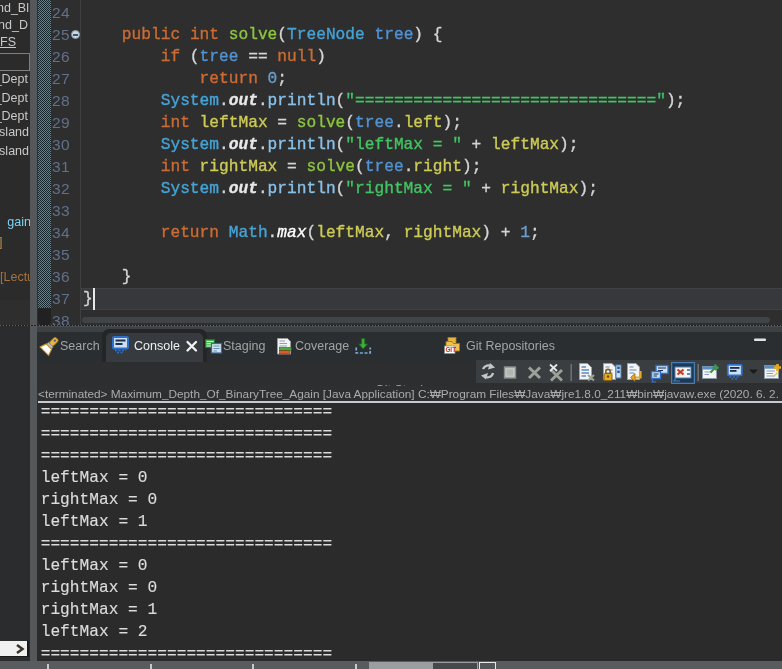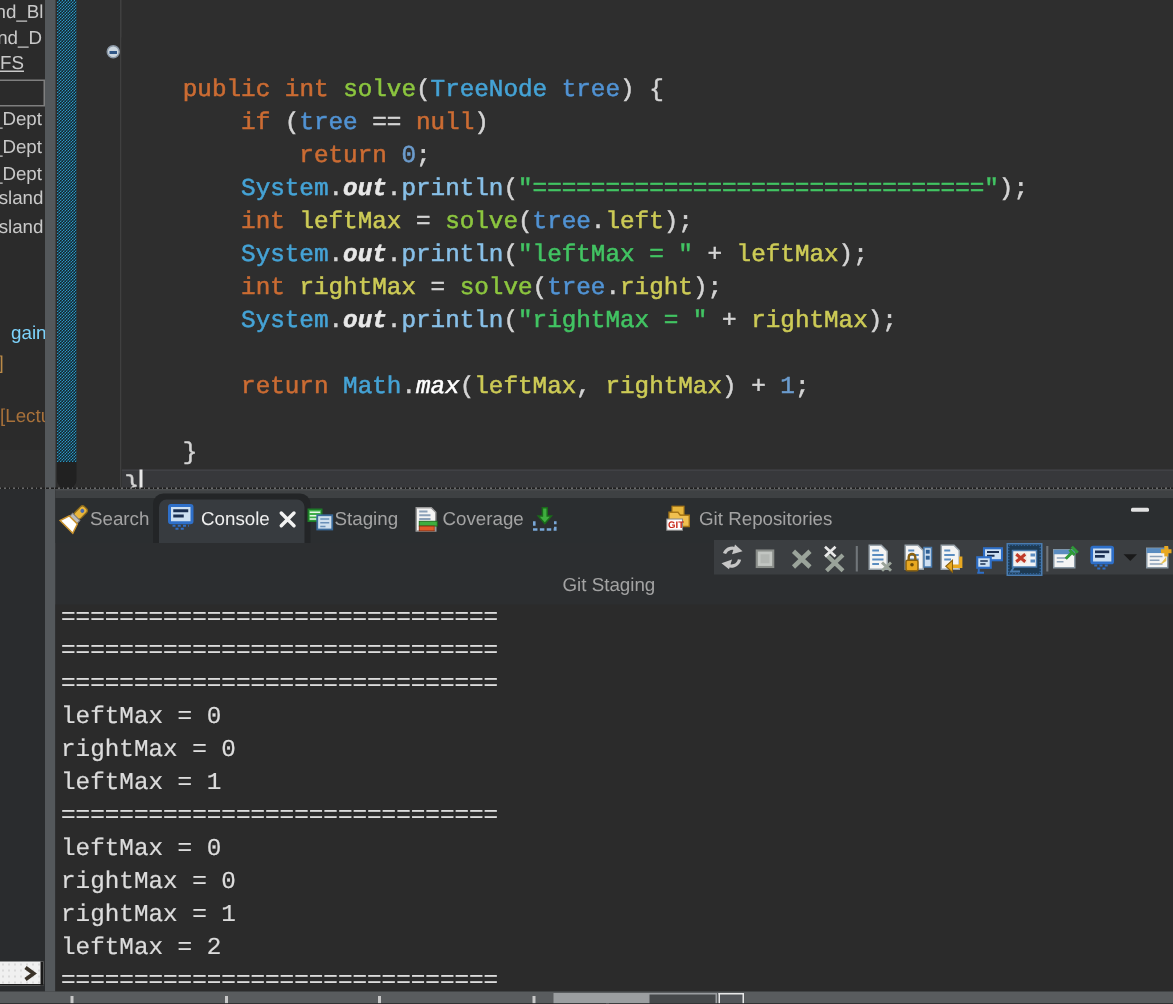--- a/index.html
+++ b/index.html
@@ -10,21 +10,21 @@
 #explorer{position:absolute;left:0;top:0;width:31px;height:300px;background:#2b2b2b;overflow:hidden;}
 .pe{position:absolute;font-size:12.5px;color:#c9c9c9;white-space:nowrap;line-height:13px;}
 #sash{position:absolute;left:30px;top:0;width:7px;height:661px;background:#54585b;}
 #teal{position:absolute;left:38px;top:0;width:13px;height:308px;
  background-image:linear-gradient(45deg,#2b95c2 25%,transparent 25%,transparent 75%,#2b95c2 75%),linear-gradient(45deg,#2b95c2 25%,#14262e 25%,#14262e 75%,#2b95c2 75%);
  background-size:2px 2px;background-position:0 0,1px 1px;}
 #tealend{position:absolute;left:38px;top:308px;width:13px;height:18px;background:#212121;border-radius:0 0 6px 6px;}
 #gutter{position:absolute;left:51px;top:0;width:30px;height:326px;background:#2e2e2e;}
 .ln{position:absolute;left:1px;width:26px;font-size:15.5px;color:#61708b;line-height:22px;letter-spacing:0.5px;}
 #gutline{position:absolute;left:80px;top:0;width:1px;height:326px;background:#404040;}
-#editor{position:absolute;left:81px;top:0;width:701px;height:326px;background:#2e2e2e;overflow:hidden;margin-top:25px;}
+#editor{position:absolute;left:81px;top:0;width:701px;height:326px;background:#2e2e2e;overflow:hidden;}
 #curline{position:absolute;left:0;top:288px;width:701px;height:22px;background:#37383b;border-top:1px solid #404145;border-bottom:1px solid #404145;box-sizing:border-box;}
 #code{position:absolute;left:2px;top:2px;font-family:"Liberation Mono",monospace;font-size:16.2px;line-height:22px;white-space:pre;color:#d4d4d4;-webkit-text-stroke:0.35px;}
 #code div{height:22px;}
 .k{color:#cc6c33;}
 .t{color:#45a3d6;}
 .m{color:#8cc63f;}
 .mi{color:#88c0e8;}
 .s{color:#42c463;}
 .f{color:#cdcb56;}
 .v{color:#5193d4;}
@@ -70,20 +70,37 @@
     <div class="pe" style="right:3px;top:110px;">_Dept</div>
     <div class="pe" style="right:2px;top:126px;">fIsland</div>
     <div class="pe" style="right:2px;top:145px;">fIsland</div>
     <div class="pe" style="right:0;top:216px;color:#7dd3fc;">gain</div>
     <div class="pe" style="left:-1px;top:236px;color:#ba8a48;">]</div>
     <div class="pe" style="left:0px;top:271px;color:#a8713a;">[Lectu</div>
   </div>
   <div id="sash"></div>
   <div id="teal"></div>
   <div id="tealend"></div>
+  <div id="gutter">
+    <div class="ln" style="top:2px;">24</div>
+    <div class="ln" style="top:24px;">25</div>
+    <div class="ln" style="top:46px;">26</div>
+    <div class="ln" style="top:68px;">27</div>
+    <div class="ln" style="top:90px;">28</div>
+    <div class="ln" style="top:112px;">29</div>
+    <div class="ln" style="top:134px;">30</div>
+    <div class="ln" style="top:156px;">31</div>
+    <div class="ln" style="top:178px;">32</div>
+    <div class="ln" style="top:200px;">33</div>
+    <div class="ln" style="top:222px;">34</div>
+    <div class="ln" style="top:244px;">35</div>
+    <div class="ln" style="top:266px;">36</div>
+    <div class="ln" style="top:288px;">37</div>
+    <div class="ln" style="top:310px;">38</div>
+  </div>
   <div id="foldmark"></div>
   <div id="gutline"></div>
   <div id="editor">
     <div id="curline"></div>
     <div id="code"><div> </div><div>    <span class="k">public</span> <span class="k">int</span> <span class="m">solve</span>(<span class="t">TreeNode</span> <span class="v">tree</span>) {</div><div>        <span class="k">if</span> (<span class="v">tree</span> == <span class="k">null</span>)</div><div>            <span class="k">return</span> <span class="n">0</span>;</div><div>        <span class="t">System</span>.<span class="sf">out</span>.<span class="mi">println</span>(<span class="s">"==============================="</span>);</div><div>        <span class="k">int</span> <span class="f">leftMax</span> = <span class="m">solve</span>(<span class="v">tree</span>.<span class="f">left</span>);</div><div>        <span class="t">System</span>.<span class="sf">out</span>.<span class="mi">println</span>(<span class="s">"leftMax = "</span> + <span class="f">leftMax</span>);</div><div>        <span class="k">int</span> <span class="f">rightMax</span> = <span class="m">solve</span>(<span class="v">tree</span>.<span class="f">right</span>);</div><div>        <span class="t">System</span>.<span class="sf">out</span>.<span class="mi">println</span>(<span class="s">"rightMax = "</span> + <span class="f">rightMax</span>);</div><div> </div><div>        <span class="k">return</span> <span class="t">Math</span>.<span class="im">max</span>(<span class="f">leftMax</span>, <span class="f">rightMax</span>) + <span class="n">1</span>;</div><div> </div><div>    }</div><div>}</div><div> </div></div>
     <div id="cursor"></div>
     <div id="hscroll"></div>
   </div>
   <div id="dotline"></div>
 
@@ -227,20 +244,24 @@
     <path d="M749 9.5 H758 L753.5 14 Z" fill="#1a1a1a"></path>
 
     <g transform="translate(764,3)">
       <rect x="0.5" y="2.5" width="14" height="13" fill="#f4f4f4" stroke="#8a98a4" stroke-width="1"></rect>
       <rect x="0.5" y="2.5" width="14" height="3.2" fill="#5a8cc0"></rect>
       <path d="M2.5 8 H11 M2.5 10.5 H9 M2.5 13 H11" stroke="#8aa0b8" stroke-width="1.1"></path>
       <path d="M13.5 1 V8 M10 4.5 H17" stroke="#e8a820" stroke-width="2.6"></path>
       <path d="M13.5 8 Q11 12 8.5 13.5 Q12 12.5 13.5 11 Z" fill="#e8c050"></path>
     </g>
   </svg>
+  <div id="contitle">
+    <div id="contitletxt">&lt;terminated&gt; Maximum_Depth_Of_BinaryTree_Again [Java Application] C:₩Program Files₩Java₩jre1.8.0_211₩bin₩javaw.exe (2020. 6. 2.</div>
+    <div id="titleline"></div>
+  </div>
   <div id="console">
       <div id="contxt">==============================
 ==============================
 ==============================
 leftMax = 0
 rightMax = 0
 leftMax = 1
 ==============================
 leftMax = 0
 rightMax = 0

